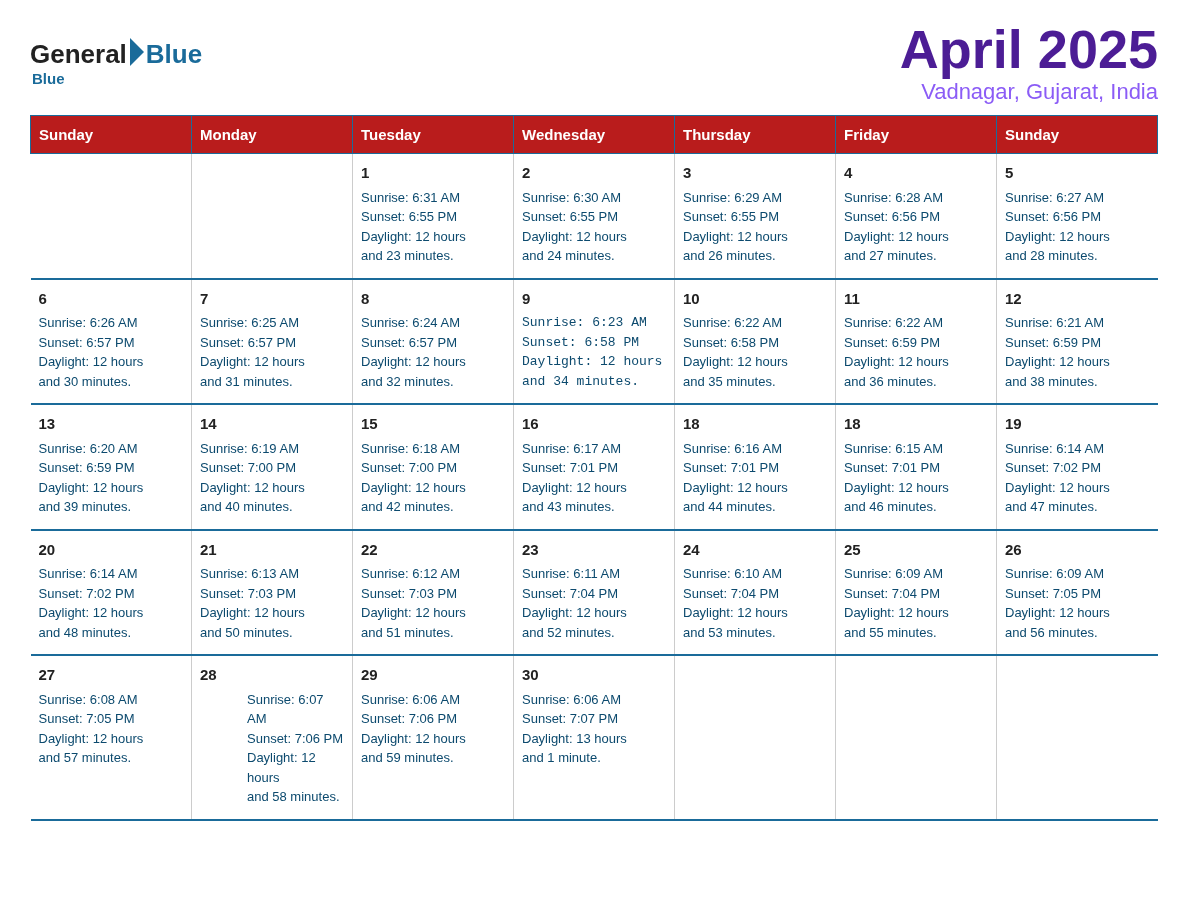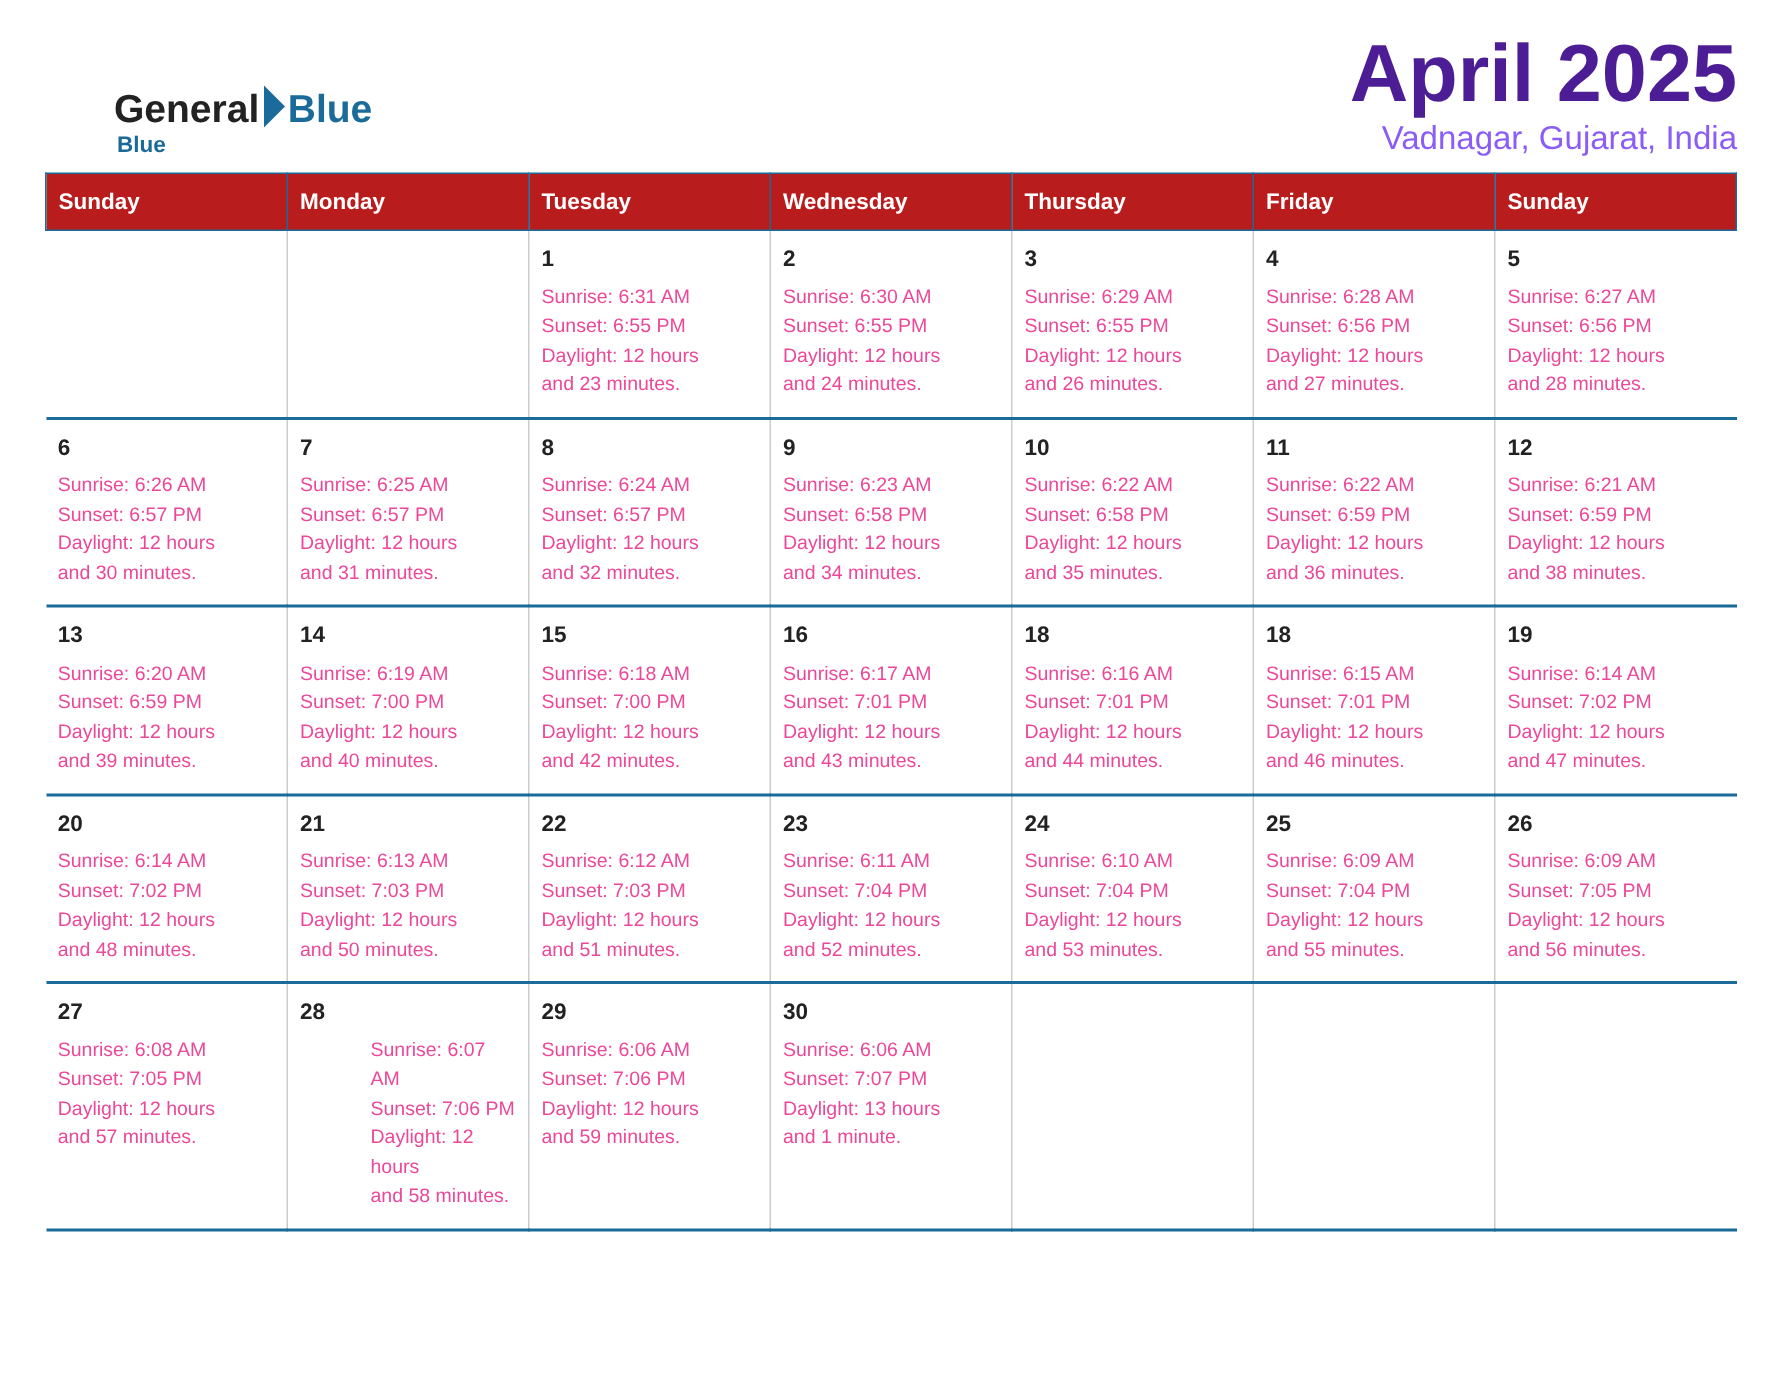--- a/index.html
+++ b/index.html
@@ -7,23 +7,22 @@
       font-family: Arial, Helvetica, sans-serif;
       background: #fff;
       color: #222;
       width: 1188px;
       min-height: 918px;
       padding: 20px 30px;
     }
     .header {
       display: flex;
       justify-content: space-between;
-      align-items: flex-end;
+      align-items: center;
       margin-bottom: 10px;
-      margin-left: 46px;
     }
     .logo {
       display: flex;
       flex-direction: column;
       align-items: flex-start;
     }
     .logo-top {
       display: flex;
       align-items: center;
     }
@@ -102,21 +101,21 @@
       border-right: none;
     }
     .day-number {
       font-size: 15px;
       font-weight: bold;
       color: #222;
       display: block;
       margin-bottom: 3px;
     }
     .day-info {
-      color: #ec4899;
+      color: #0c4a6e;
       font-size: 13px;
     }
     .empty-cell {
       background: #fff;
     }
   </style>
 </head>
 <body>
 
 <div class="header">
@@ -205,21 +204,21 @@
         </td>
         <td>
           <span class="day-number">8</span>
           <div class="day-info" style="white-space: pre-line;">Sunrise: 6:24 AM
 Sunset: 6:57 PM
 Daylight: 12 hours
 and 32 minutes.</div>
         </td>
         <td>
           <span class="day-number">9</span>
-          <div class="day-info" style="white-space: pre-line;">Sunrise: 6:23 AM
+          <div class="day-info" style="white-space: pre-line; font-family: Liberation Mono, monospace;">Sunrise: 6:23 AM
 Sunset: 6:58 PM
 Daylight: 12 hours
 and 34 minutes.</div>
         </td>
         <td>
           <span class="day-number">10</span>
           <div class="day-info" style="white-space: pre-line;">Sunrise: 6:22 AM
 Sunset: 6:58 PM
 Daylight: 12 hours
 and 35 minutes.</div>

